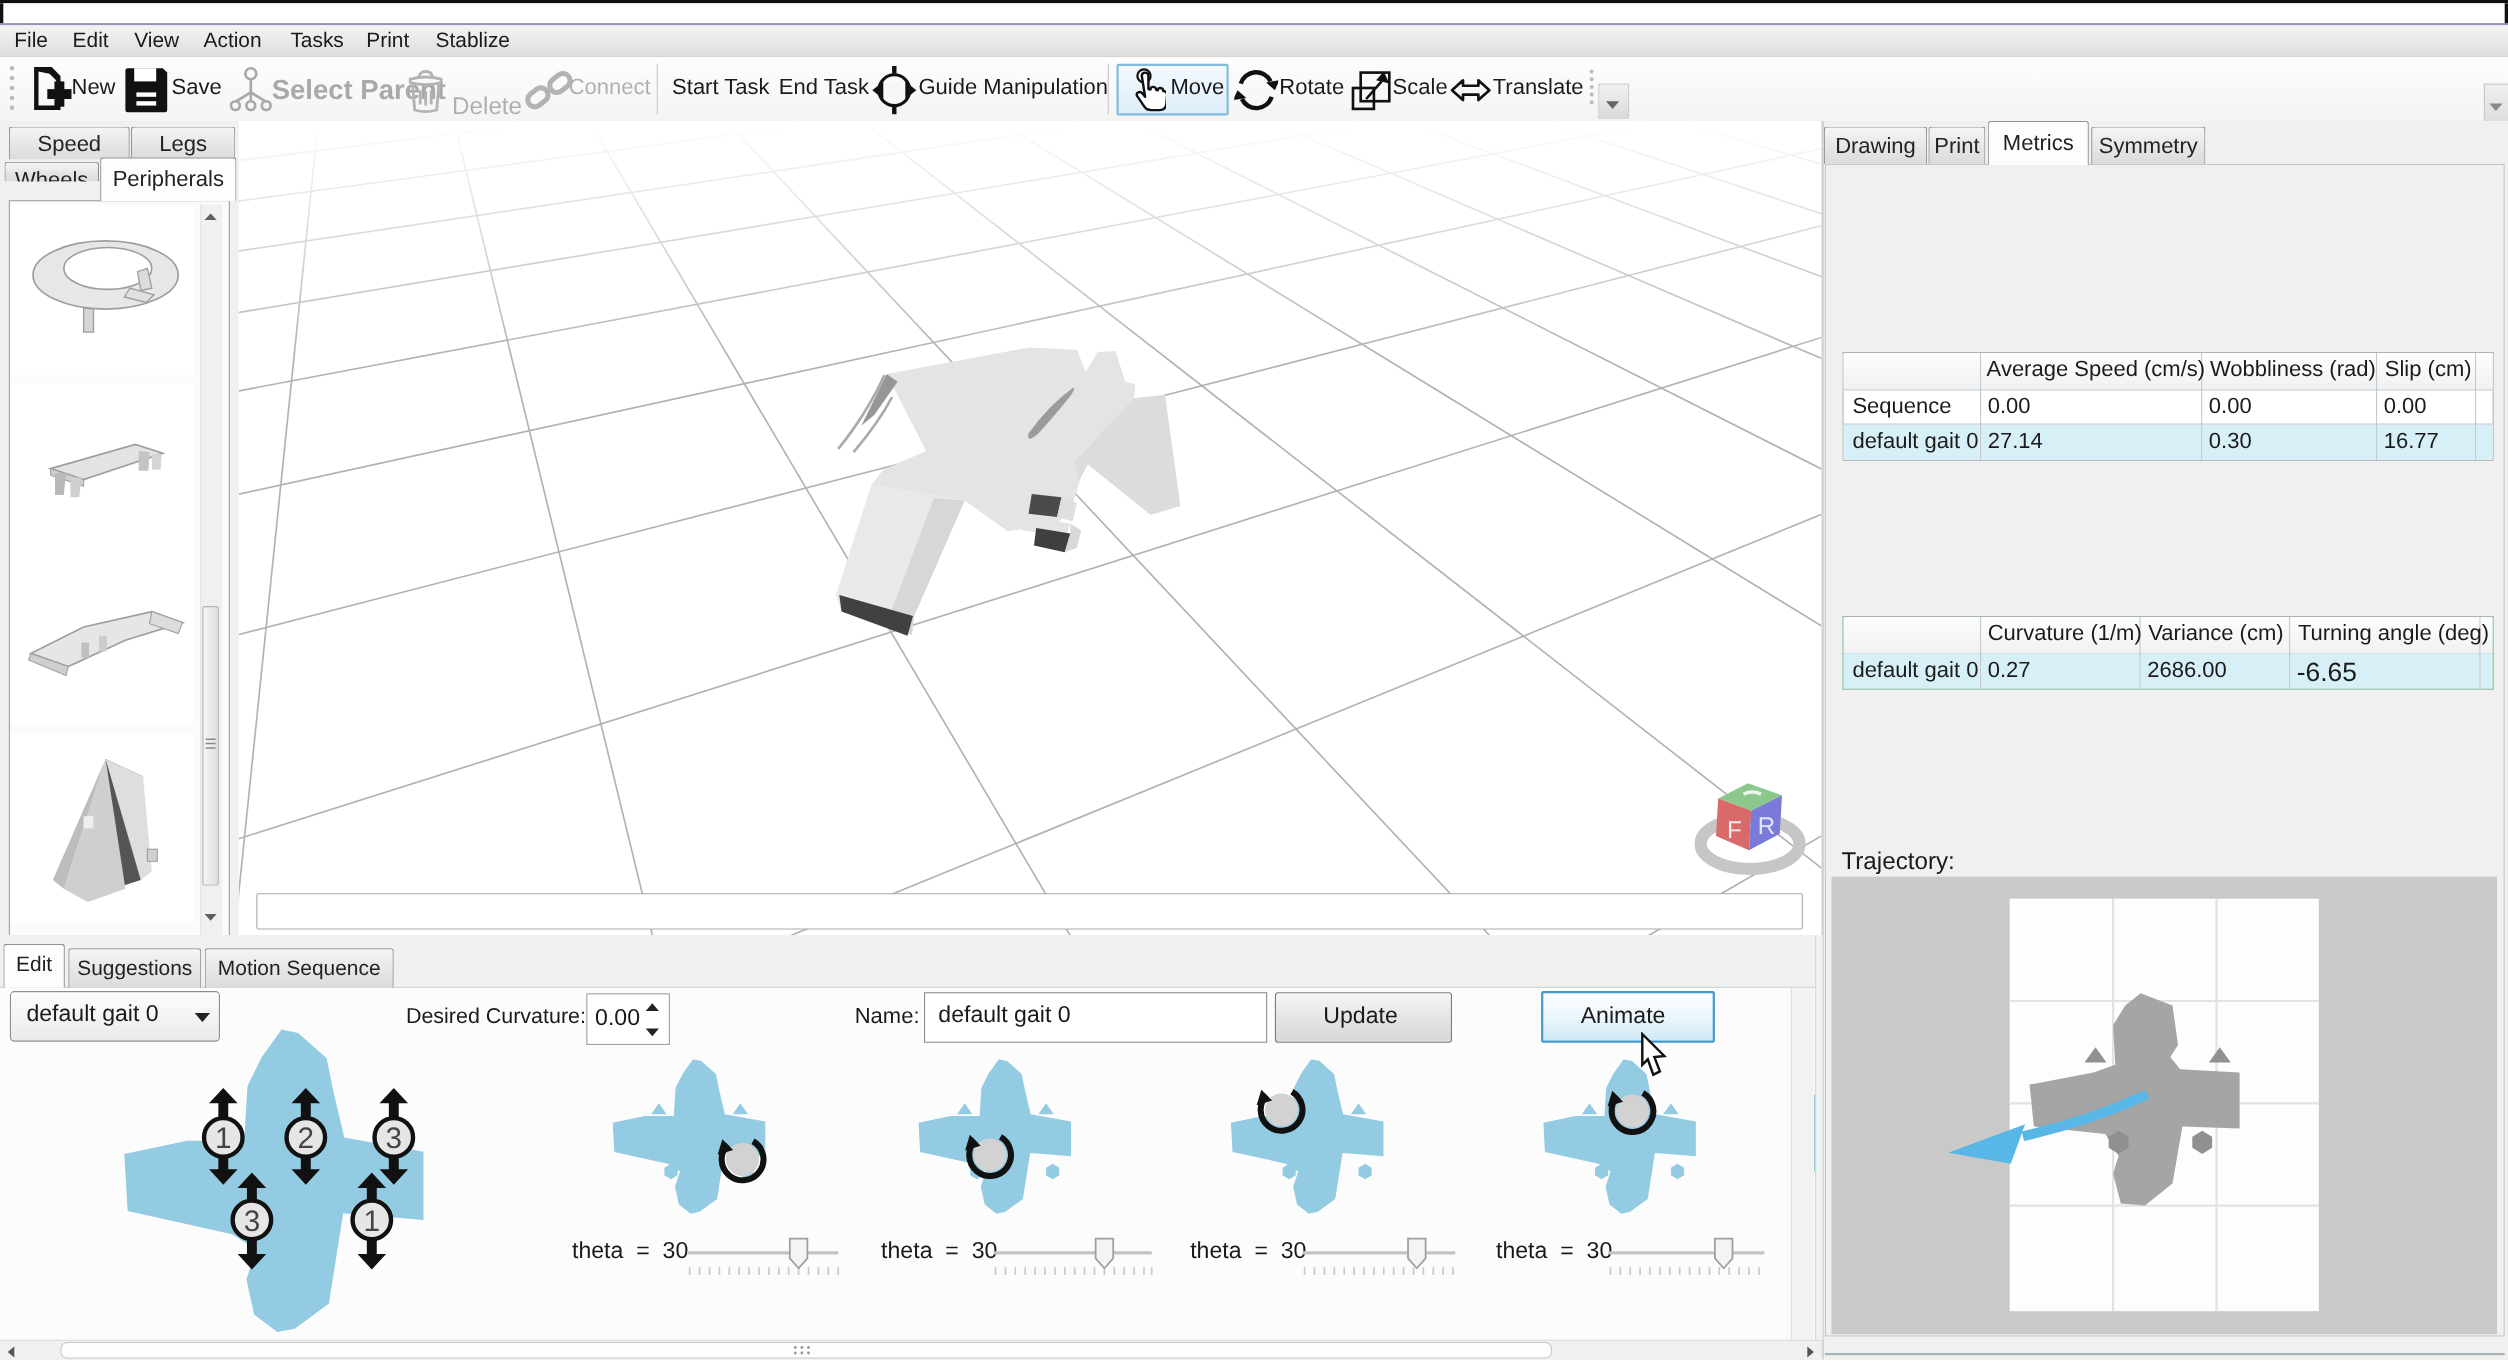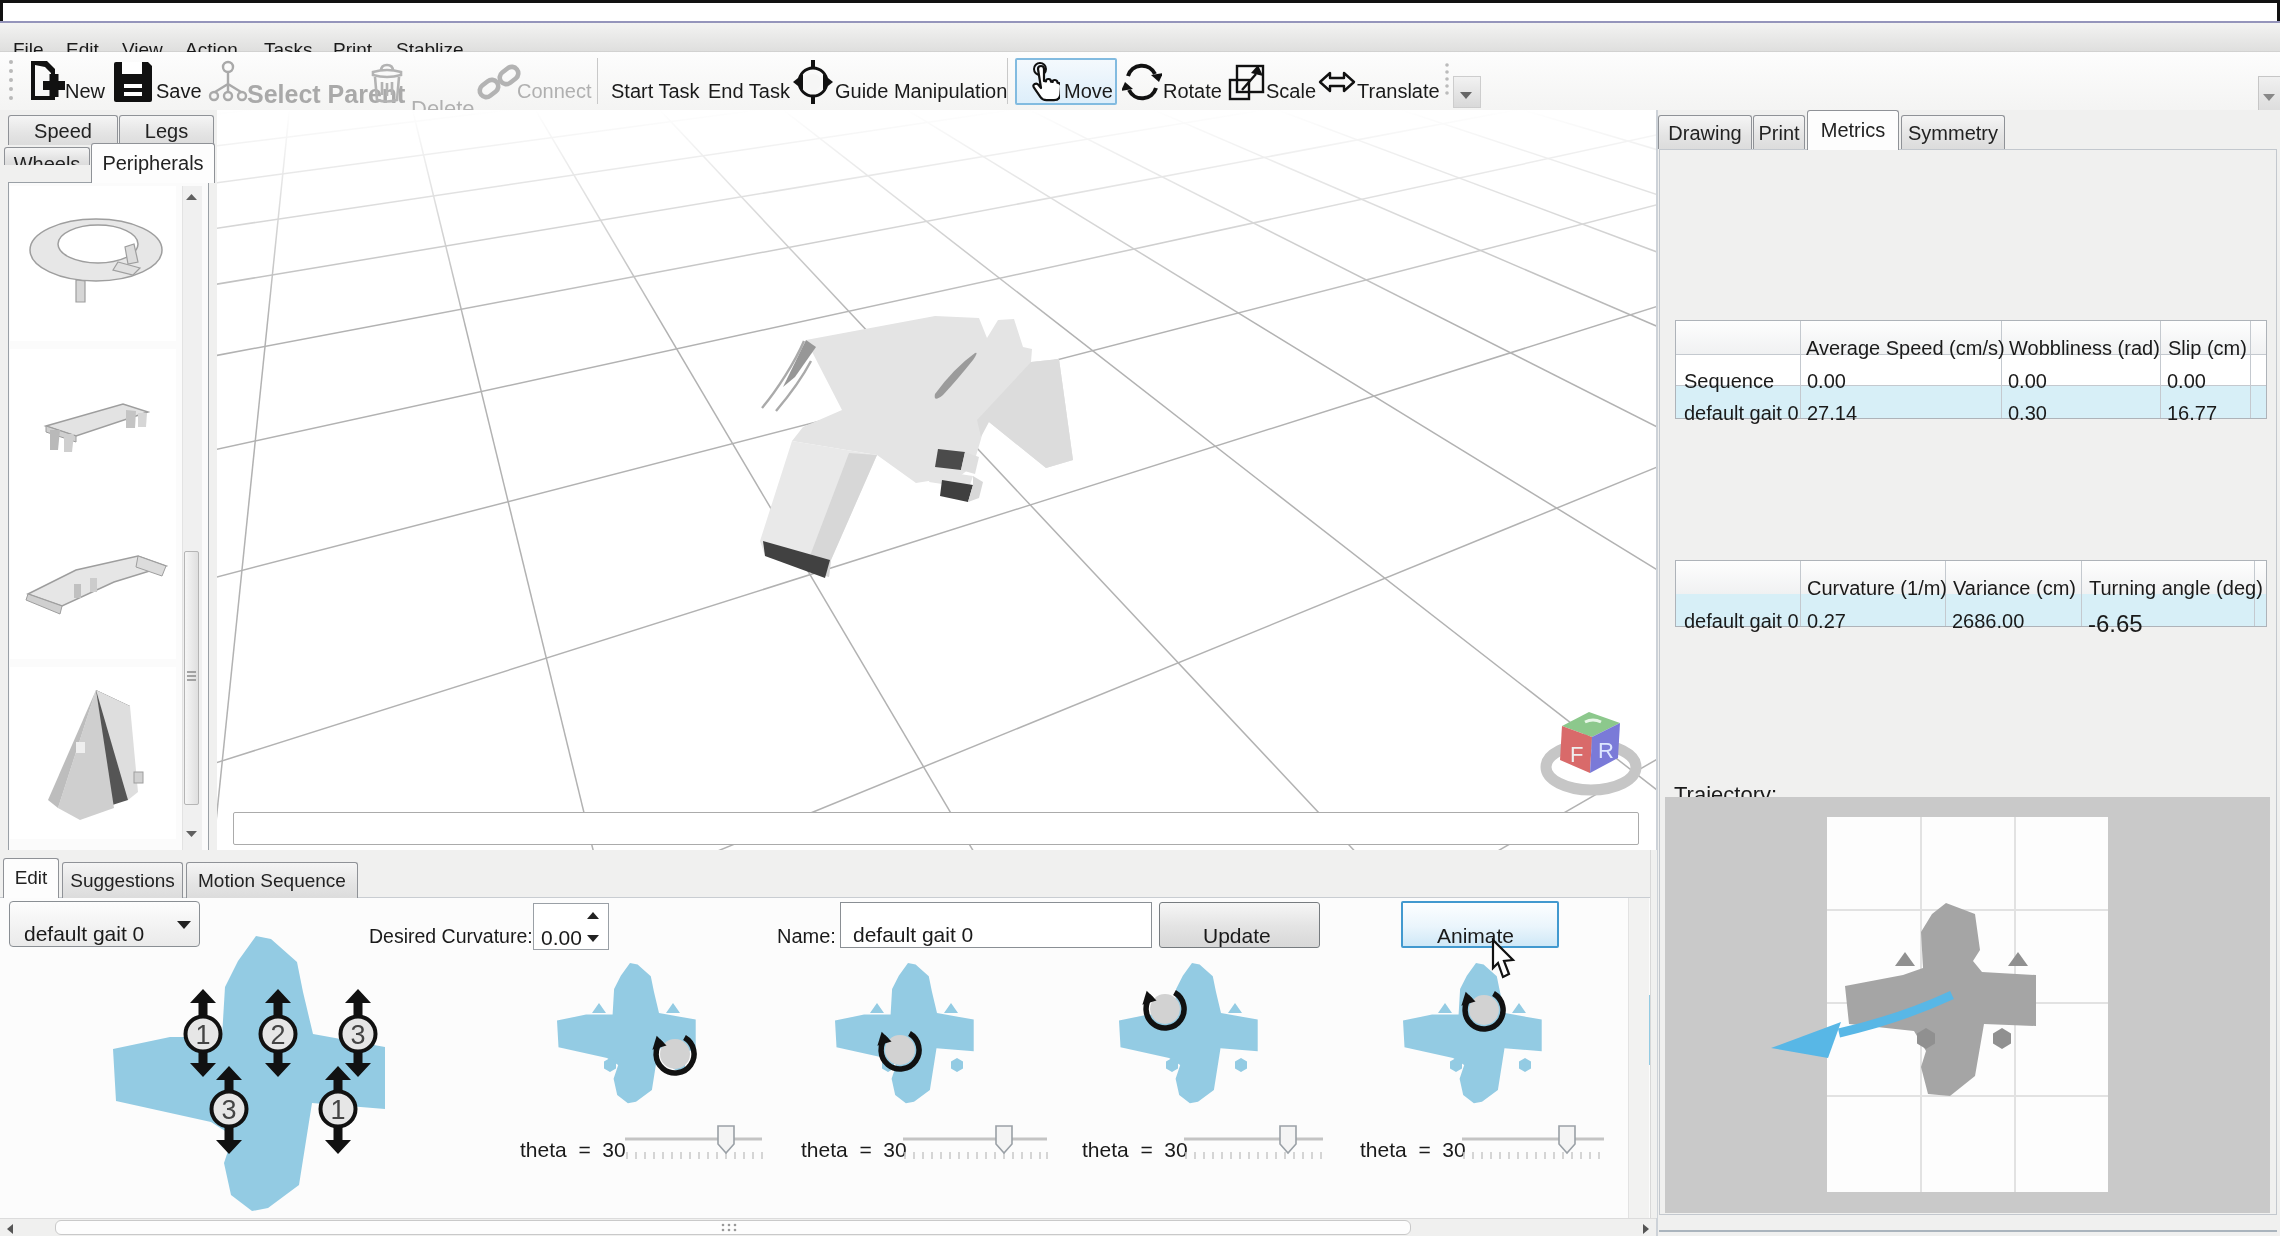--- a/index.html
+++ b/index.html
@@ -1,19 +1,19 @@
 <!DOCTYPE html>
 <html><head>
 <meta charset="utf-8">
 <style>
 html,body{margin:0;padding:0;}
 body{font-family:"Liberation Sans",sans-serif;width:2280px;height:1236px;overflow:hidden;background:#f0f0ef;}
 #root{position:relative;width:2280px;height:1236px;}
 .abs{position:absolute;}
-.txt{white-space:nowrap;color:#1a1a1a;margin-top:12px;}
+.txt{white-space:nowrap;color:#1a1a1a;}
 .tab{position:absolute;white-space:nowrap;overflow:hidden;box-sizing:border-box;border:1px solid #8f9297;border-bottom:none;background:linear-gradient(180deg,#f5f5f5,#e4e4e4 60%,#dcdcdc);border-radius:3px 3px 0 0;text-align:center;color:#222;}
 .tabsel{background:#fdfdfd;z-index:5;}
 </style>
 </head>
 <body>
 <div id="root">
 
   <div class="abs" style="left:0;top:0;width:2280px;height:3px;background:#111;"></div>
   <div class="abs" style="left:0;top:3px;width:2280px;height:18px;background:#ffffff;"></div>
   <div class="abs" style="left:0;top:3px;width:3px;height:19px;background:#111;"></div>

